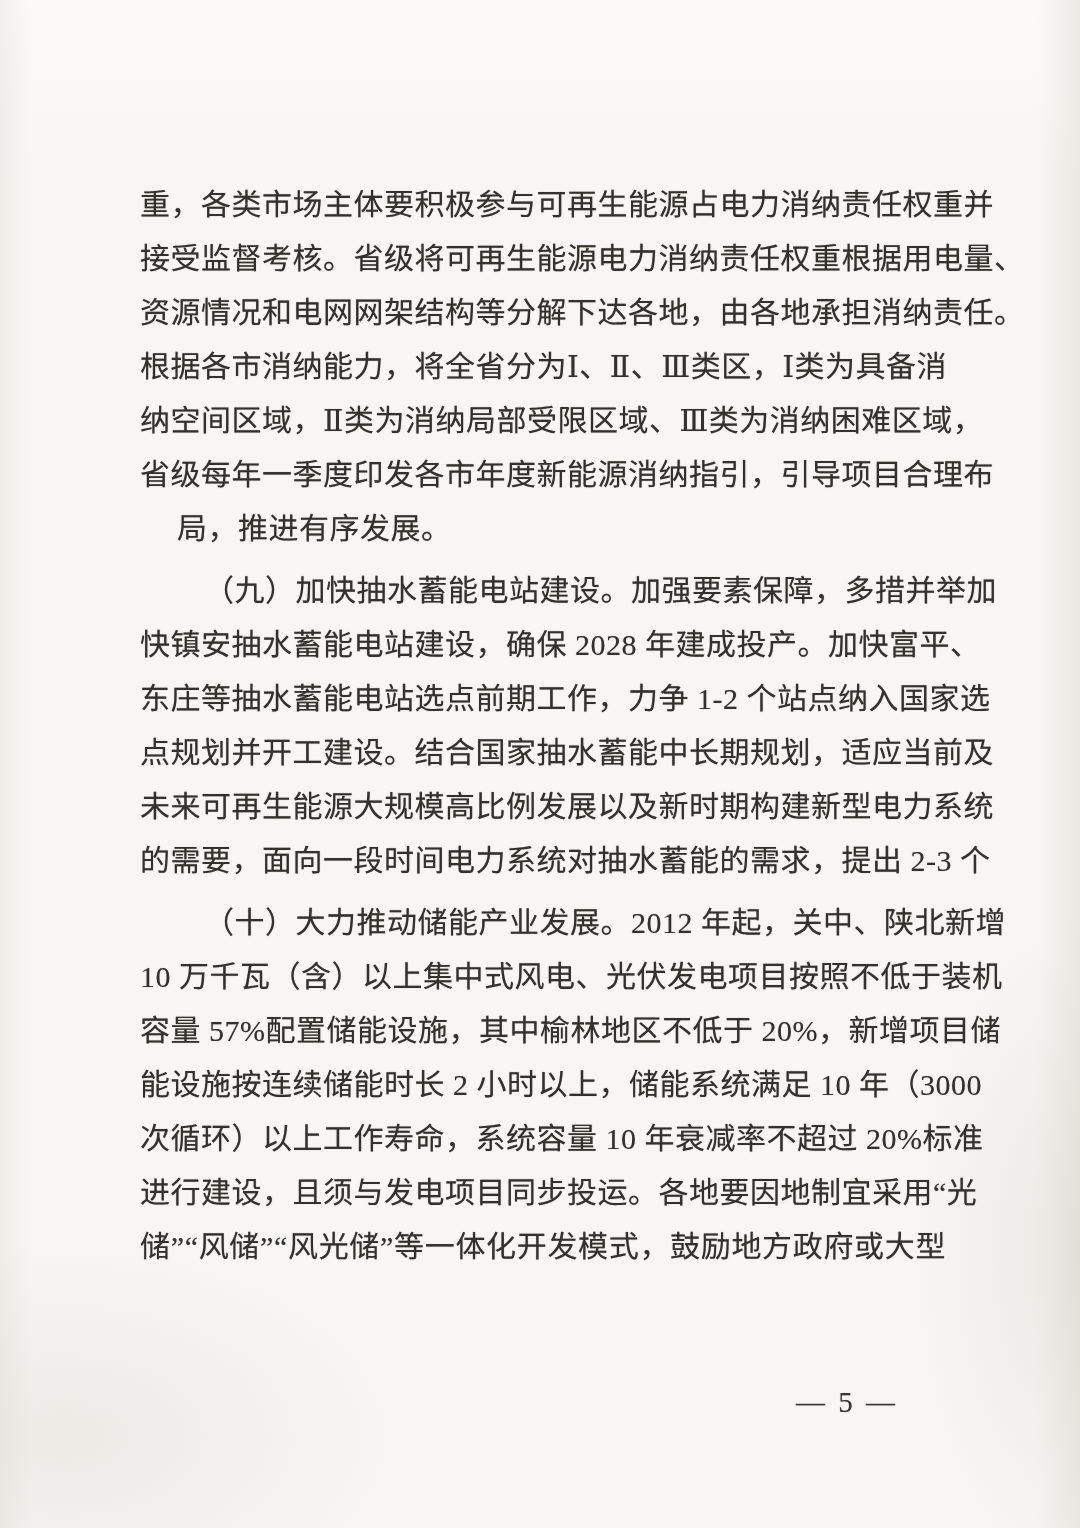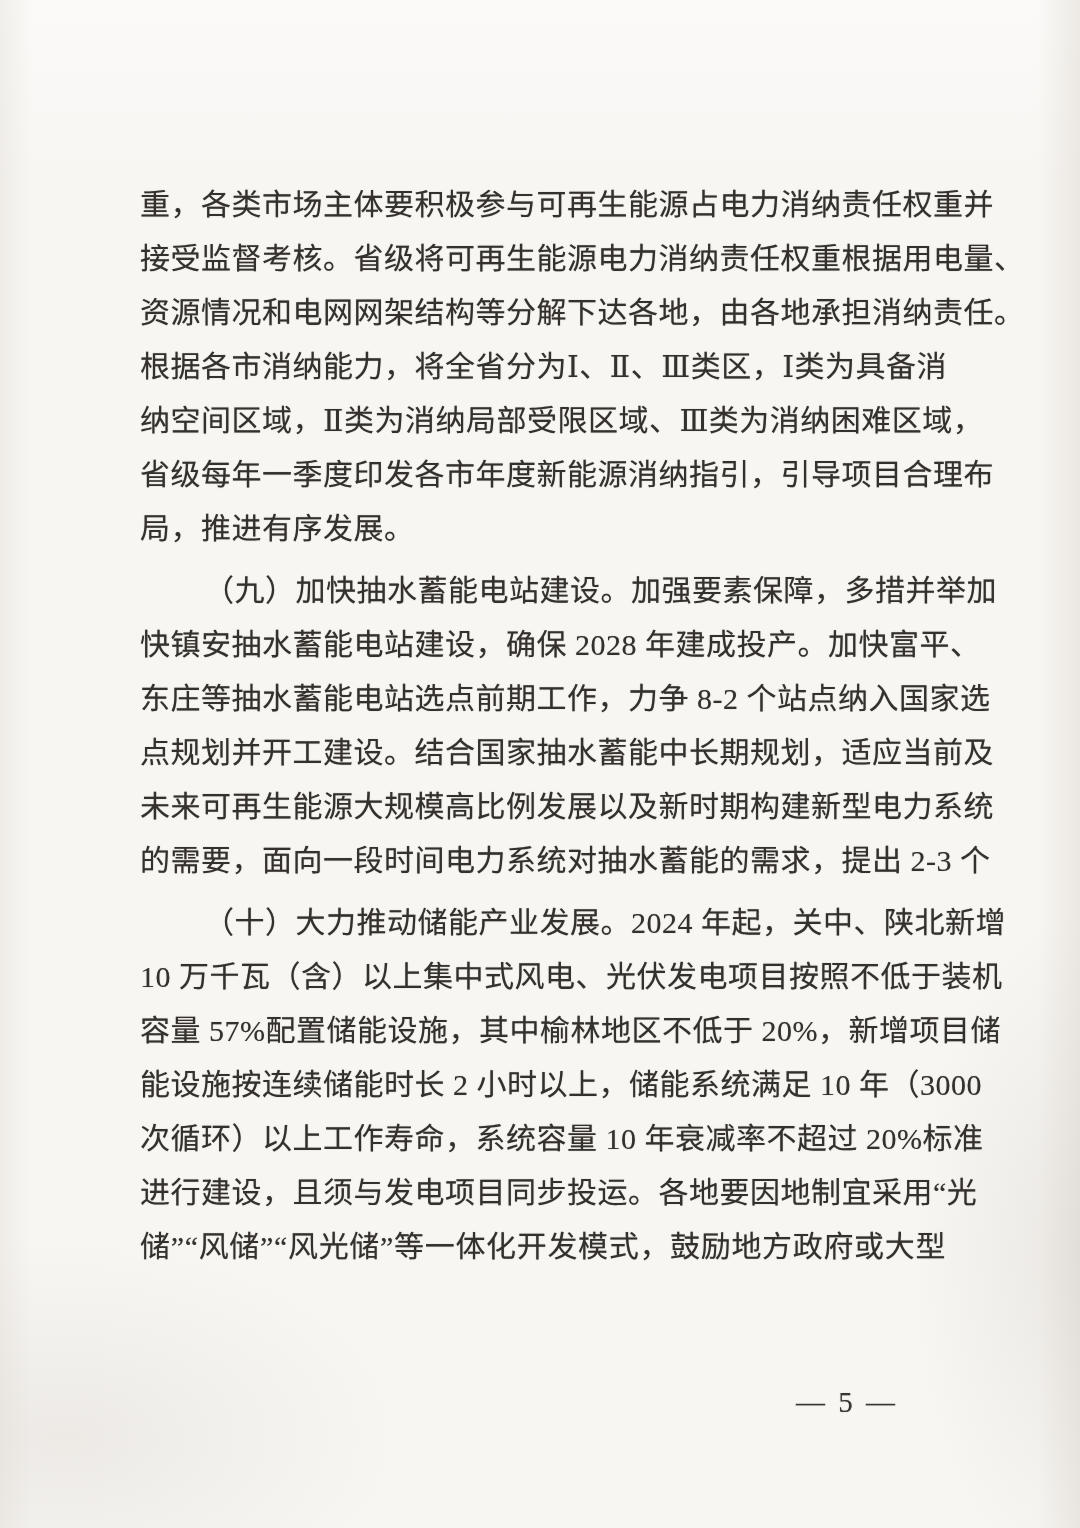--- a/index.html
+++ b/index.html
@@ -44,20 +44,21 @@
     display: flex;
     justify-content: space-between;
     white-space: normal;
   }
   .fill span {
     white-space: pre;
     display: block;
   }
   .short {
     text-align: left;
+    margin-left: 37px;
   }
   .indent {
     padding-left: 64px;
   }
   .pstart {
     margin-top: 8px;
   }
   .page-number {
     position: absolute;
     top: 1380px;
@@ -330,21 +331,21 @@
         <span>选</span>
         <span>点</span>
         <span>前</span>
         <span>期</span>
         <span>工</span>
         <span>作</span>
         <span>，</span>
         <span>力</span>
         <span>争</span>
         <span> </span>
-        <span>8-2</span>
+        <span>1-2</span>
         <span> </span>
         <span>个</span>
         <span>站</span>
         <span>点</span>
         <span>纳</span>
         <span>入</span>
         <span>国</span>
         <span>家</span>
         <span>选</span>
       </div>
@@ -447,21 +448,21 @@
         <span>力</span>
         <span>推</span>
         <span>动</span>
         <span>储</span>
         <span>能</span>
         <span>产</span>
         <span>业</span>
         <span>发</span>
         <span>展</span>
         <span>。</span>
-        <span>2024</span>
+        <span>2012</span>
         <span> </span>
         <span>年</span>
         <span>起</span>
         <span>，</span>
         <span>关</span>
         <span>中</span>
         <span>、</span>
         <span>陕</span>
         <span>北</span>
         <span>新</span>

